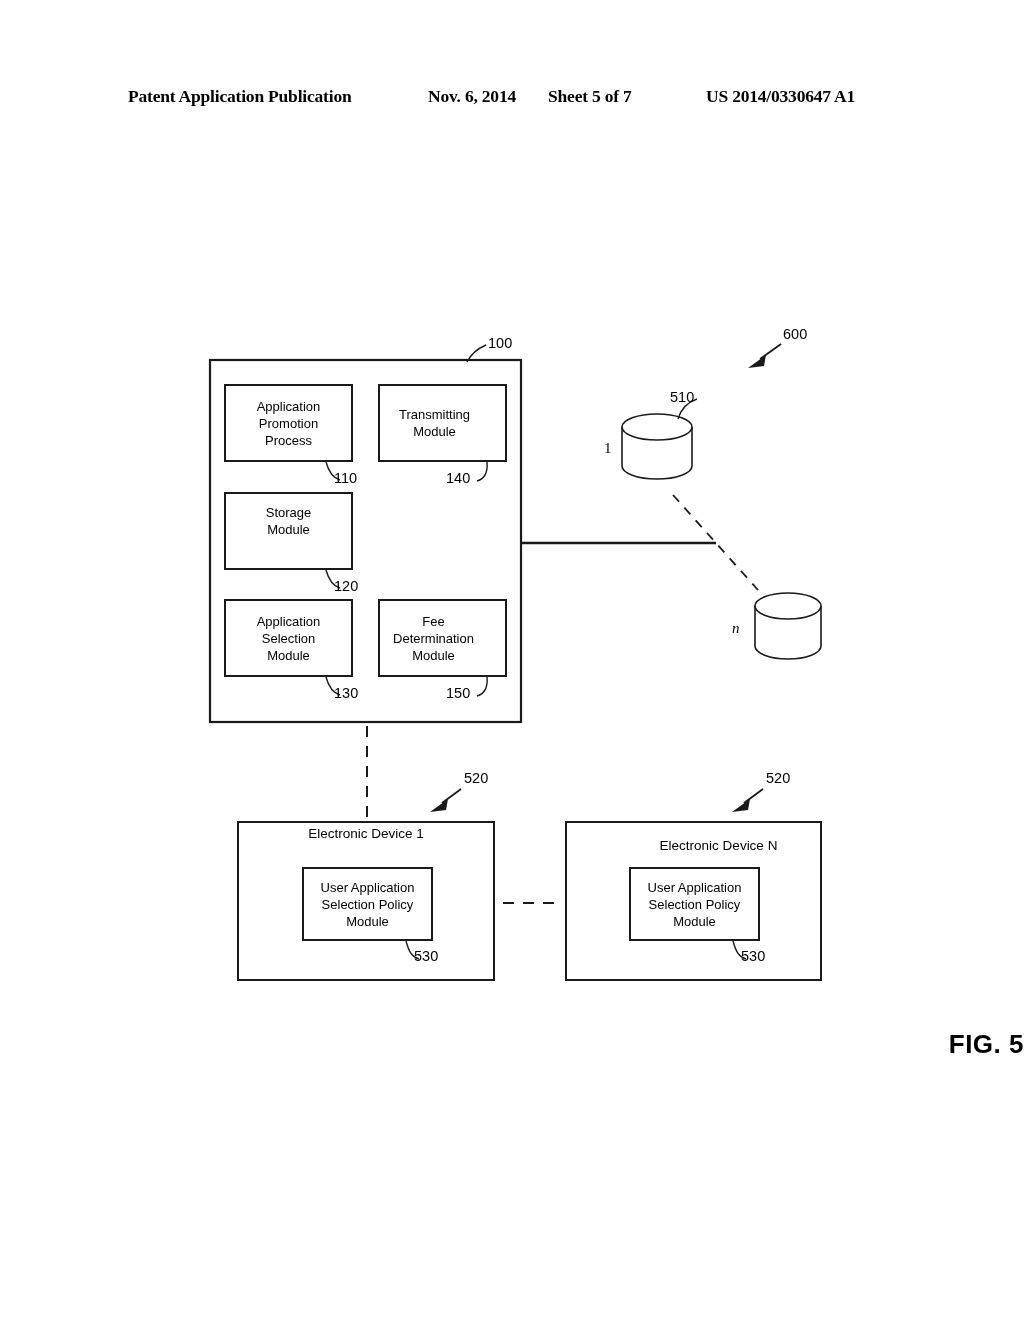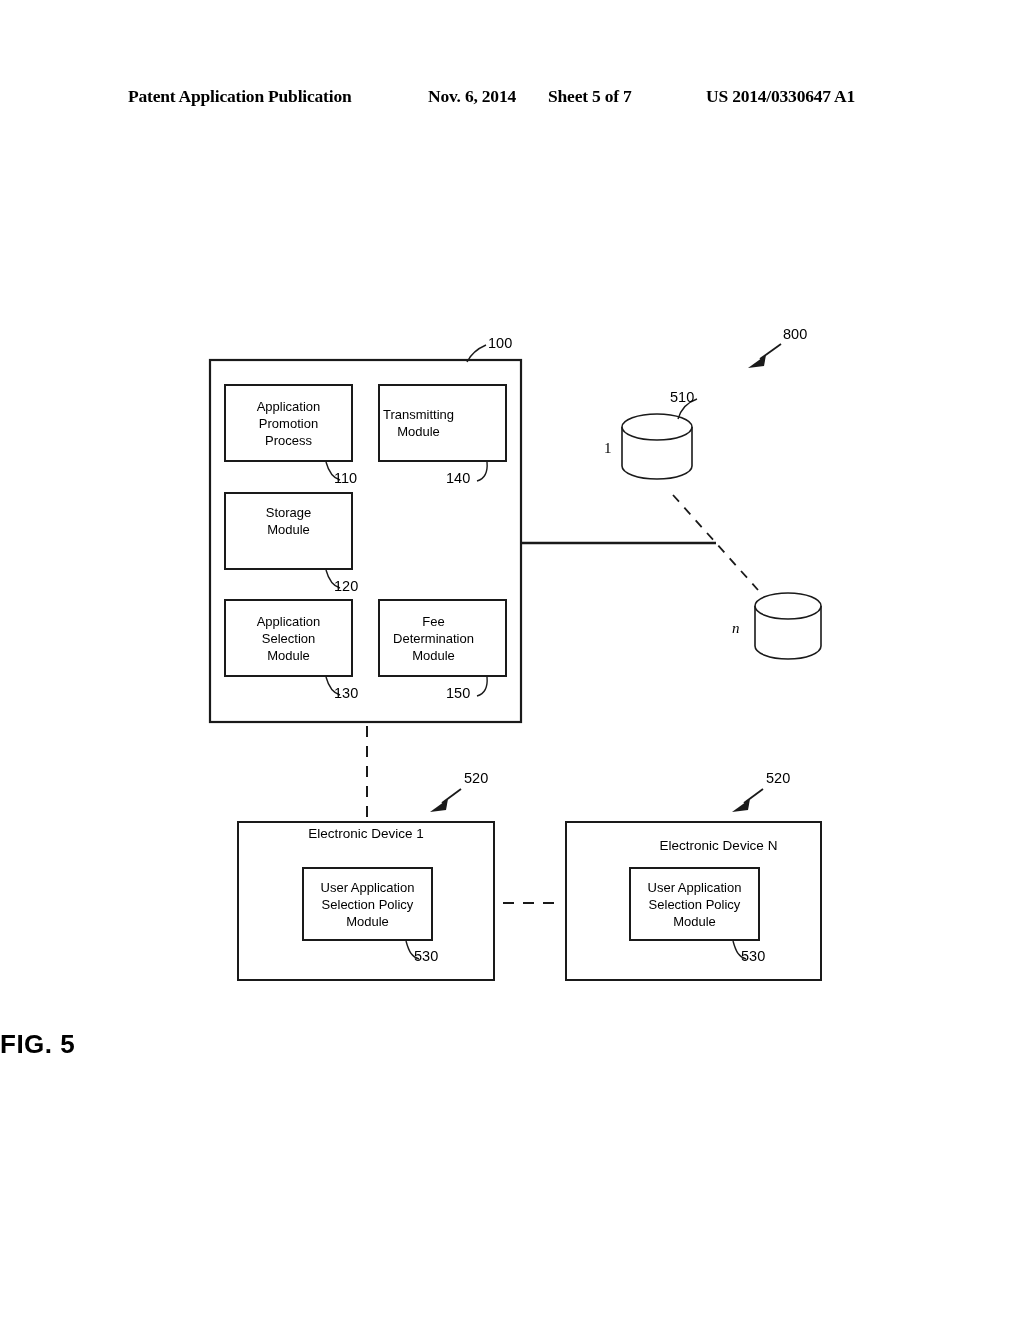--- a/index.html
+++ b/index.html
@@ -92,21 +92,21 @@
     font-size: 13.5px;
     text-align: center;
     white-space: nowrap;
   }
 
   #fig-caption {
     position: absolute;
     left: 0;
     top: 1029px;
     width: 1024px;
-    text-align: left;
+    text-align: right;
     font-family: "Liberation Sans", sans-serif;
     font-weight: bold;
     font-size: 26px;
     letter-spacing: 0.5px;
   }
 </style>
 </head>
 <body>
 
 <div id="page-header">
@@ -177,40 +177,40 @@
       <line x1="763" y1="789" x2="744" y2="803" stroke="#1a1a1a" stroke-width="1.8"></line>
       <polygon points="732,812 750,799 748,810" fill="#1a1a1a"></polygon>
     </g>
 
     <line x1="503" y1="903" x2="558" y2="903" stroke="#1a1a1a" stroke-width="2" stroke-dasharray="11 9"></line>
   </svg>
 
   <div class="fig-text box-label" style="left:225px; top:385px; width:127px; height:76px;">Application
 Promotion
 Process</div>
-  <div class="fig-text box-label" style="left:363px; top:385px; width:111px; height:76px;">Transmitting
+  <div class="fig-text box-label" style="left:379px; top:385px; width:111px; height:76px;">Transmitting
 Module</div>
   <div class="fig-text box-label" style="left:225px; top:493px; width:127px; height:56px;">Storage
 Module</div>
   <div class="fig-text box-label" style="left:225px; top:600px; width:127px; height:76px;">Application
 Selection
 Module</div>
   <div class="fig-text box-label" style="left:379px; top:600px; width:109px; height:76px;">Fee
 Determination
 Module</div>
 
   <div class="ref-num" style="left:488px; top:335px;">100</div>
   <div class="ref-num" style="left:334px; top:470px;">110</div>
   <div class="ref-num" style="left:446px; top:470px;">140</div>
   <div class="ref-num" style="left:334px; top:578px;">120</div>
   <div class="ref-num" style="left:334px; top:685px;">130</div>
   <div class="ref-num" style="left:446px; top:685px;">150</div>
 
   <div class="ref-num" style="left:670px; top:389px;">510</div>
-  <div class="ref-num" style="left:783px; top:326px;">800</div>
+  <div class="ref-num" style="left:783px; top:326px;">600</div>
 
   <div class="cyl-label" style="left:604px; top:440px;">1</div>
   <div class="cyl-label italic" style="left:732px; top:620px;">n</div>
 
   <div class="device-title" style="left:238px; top:826px; width:256px;">Electronic Device 1</div>
   <div class="fig-text box-label" style="left:303px; top:868px; width:129px; height:72px;">User Application
 Selection Policy
 Module</div>
   <div class="ref-num" style="left:414px; top:948px;">530</div>
   <div class="ref-num" style="left:464px; top:770px;">520</div>

